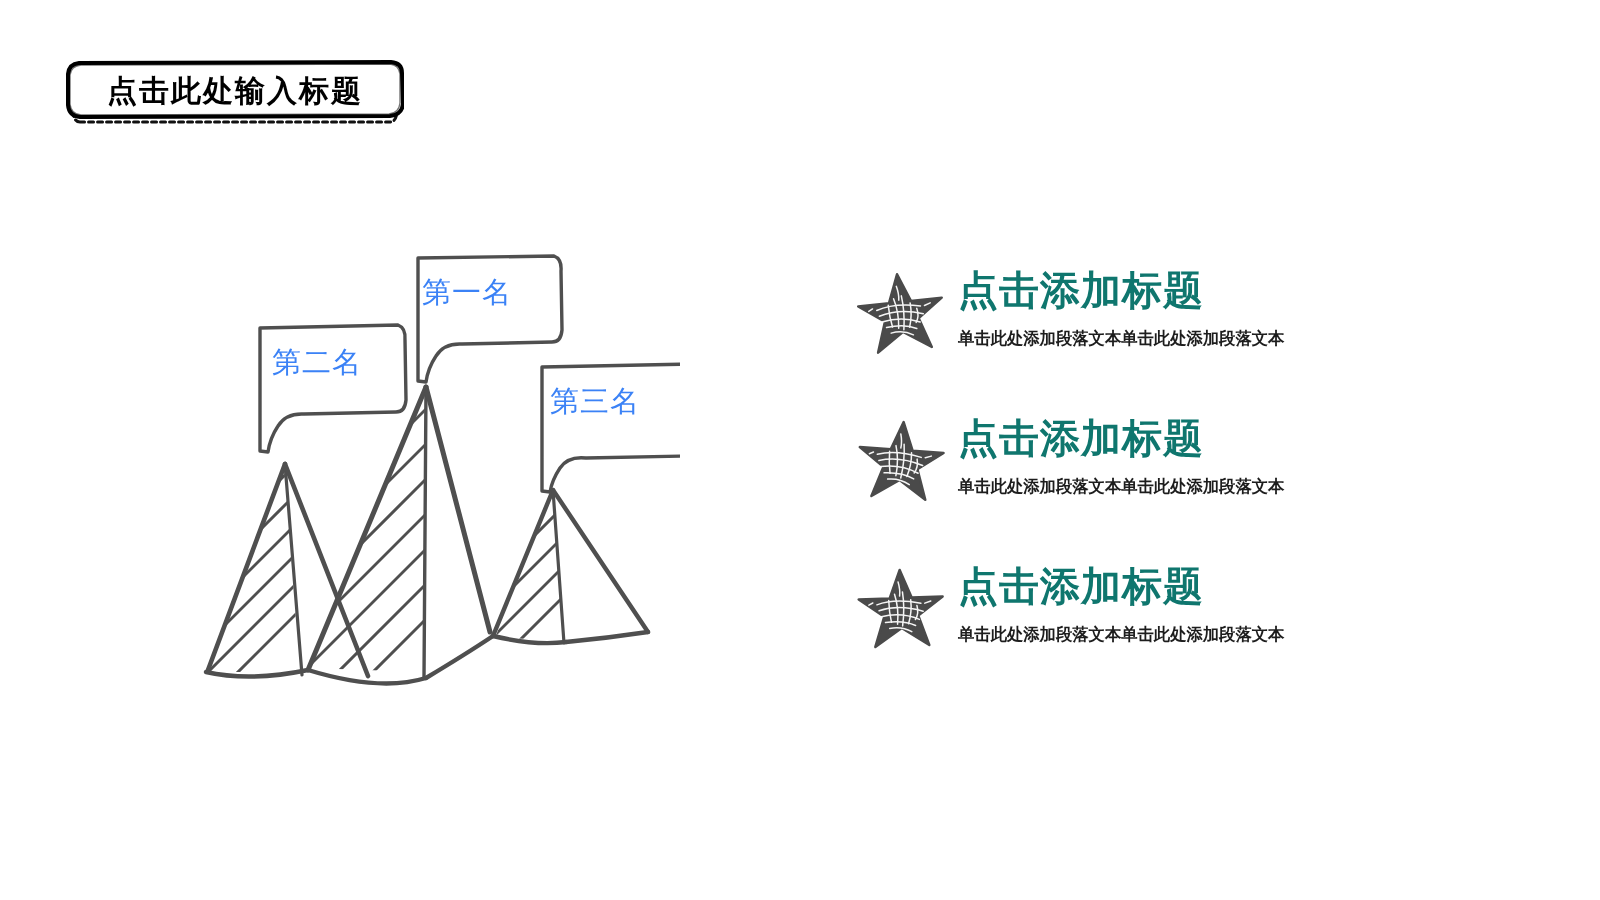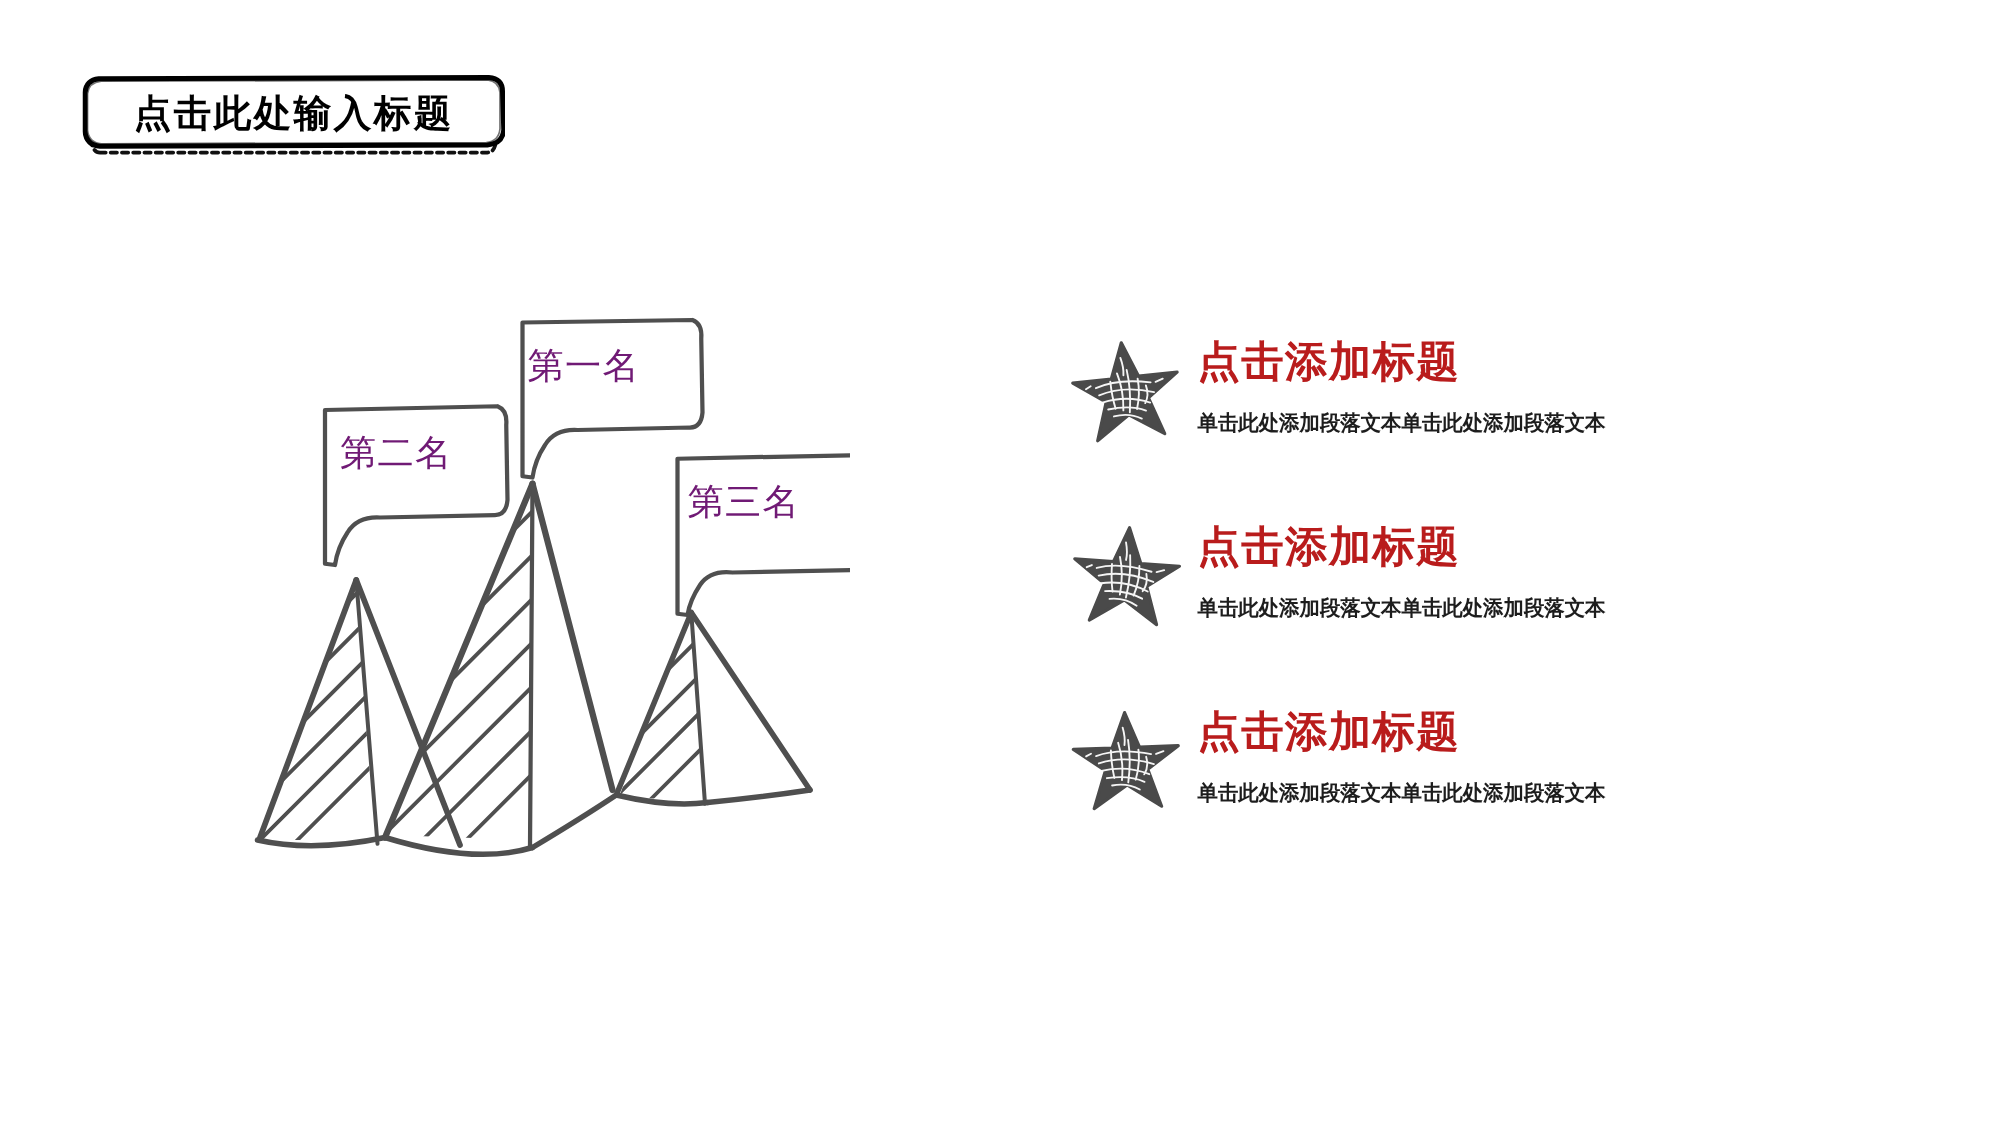--- a/index.html
+++ b/index.html
@@ -50,21 +50,21 @@
     position: absolute;
     left: 190px;
     top: 240px;
     width: 490px;
     height: 460px;
   }
   .flag-label {
     position: absolute;
     font-family: Liberation Mono, monospace;
     font-size: 29px;
-    color: #701a75;
+    color: #3b82f6;
     white-space: nowrap;
     letter-spacing: 1px;
   }
   #flag-label-1 { left: 232px; top: 33px; }
   #flag-label-2 { left: 82px;  top: 103px; }
   #flag-label-3 { left: 360px; top: 142px; }
 
   
   #content-list {
     position: absolute;
@@ -84,22 +84,22 @@
     height: 88px;
   }
   .row-body {
     position: absolute;
     left: 113px;
     top: 0;
   }
   .row-title {
     font-family: "Liberation Serif", "DejaVu Serif", serif;
     font-weight: bold;
-    font-size: 34px;
-    color: #b91c1c;
+    font-size: 40px;
+    color: #0f766e;
     letter-spacing: 1px;
     white-space: nowrap;
     line-height: 44px;
     margin-top: 9px;
   }
   .row-text {
     font-family: "Liberation Serif", "DejaVu Serif", serif;
     font-weight: bold;
     font-size: 17px;
     color: #1d1d1d;

